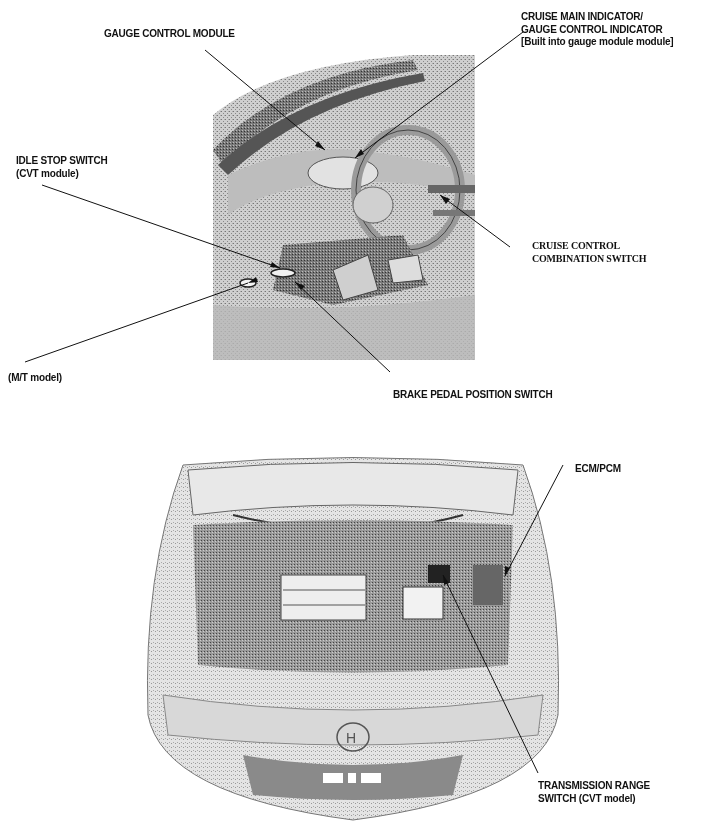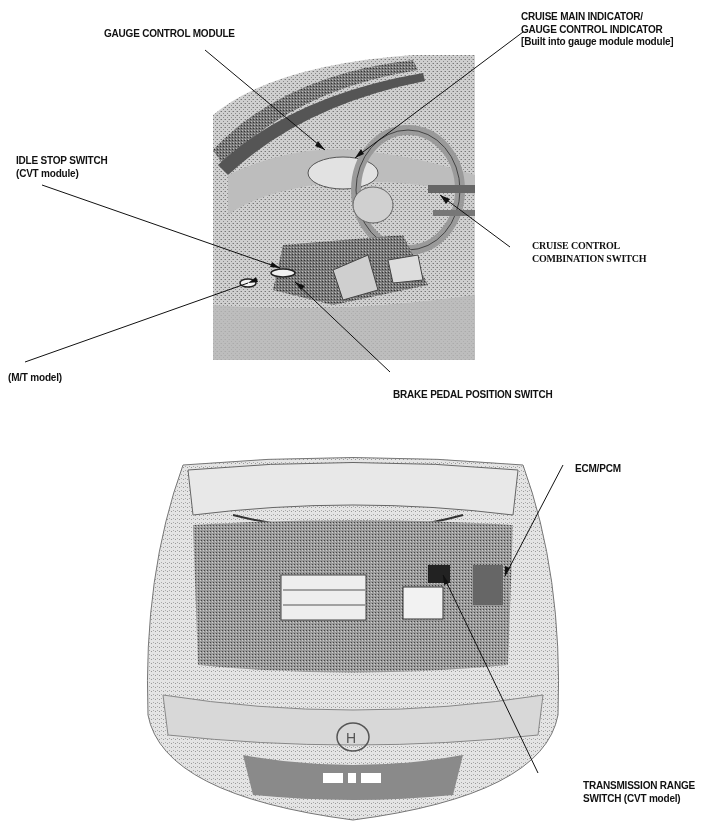--- a/index.html
+++ b/index.html
@@ -147,16 +147,16 @@
 </div>
 
 <div class="label" style="left:393px;top:389px;">
   <span>BRAKE PEDAL POSITION SWITCH</span>
 </div>
 
 <div class="label" style="left:575px;top:463px;">
   <span>ECM/PCM</span>
 </div>
 
-<div class="label" style="left:538px;top:780px;margin-left:45px;">
+<div class="label" style="left:538px;top:780px;">
   <span>TRANSMISSION RANGE</span>
   <span>SWITCH (CVT model)</span>
 </div>
 
 </body></html>

